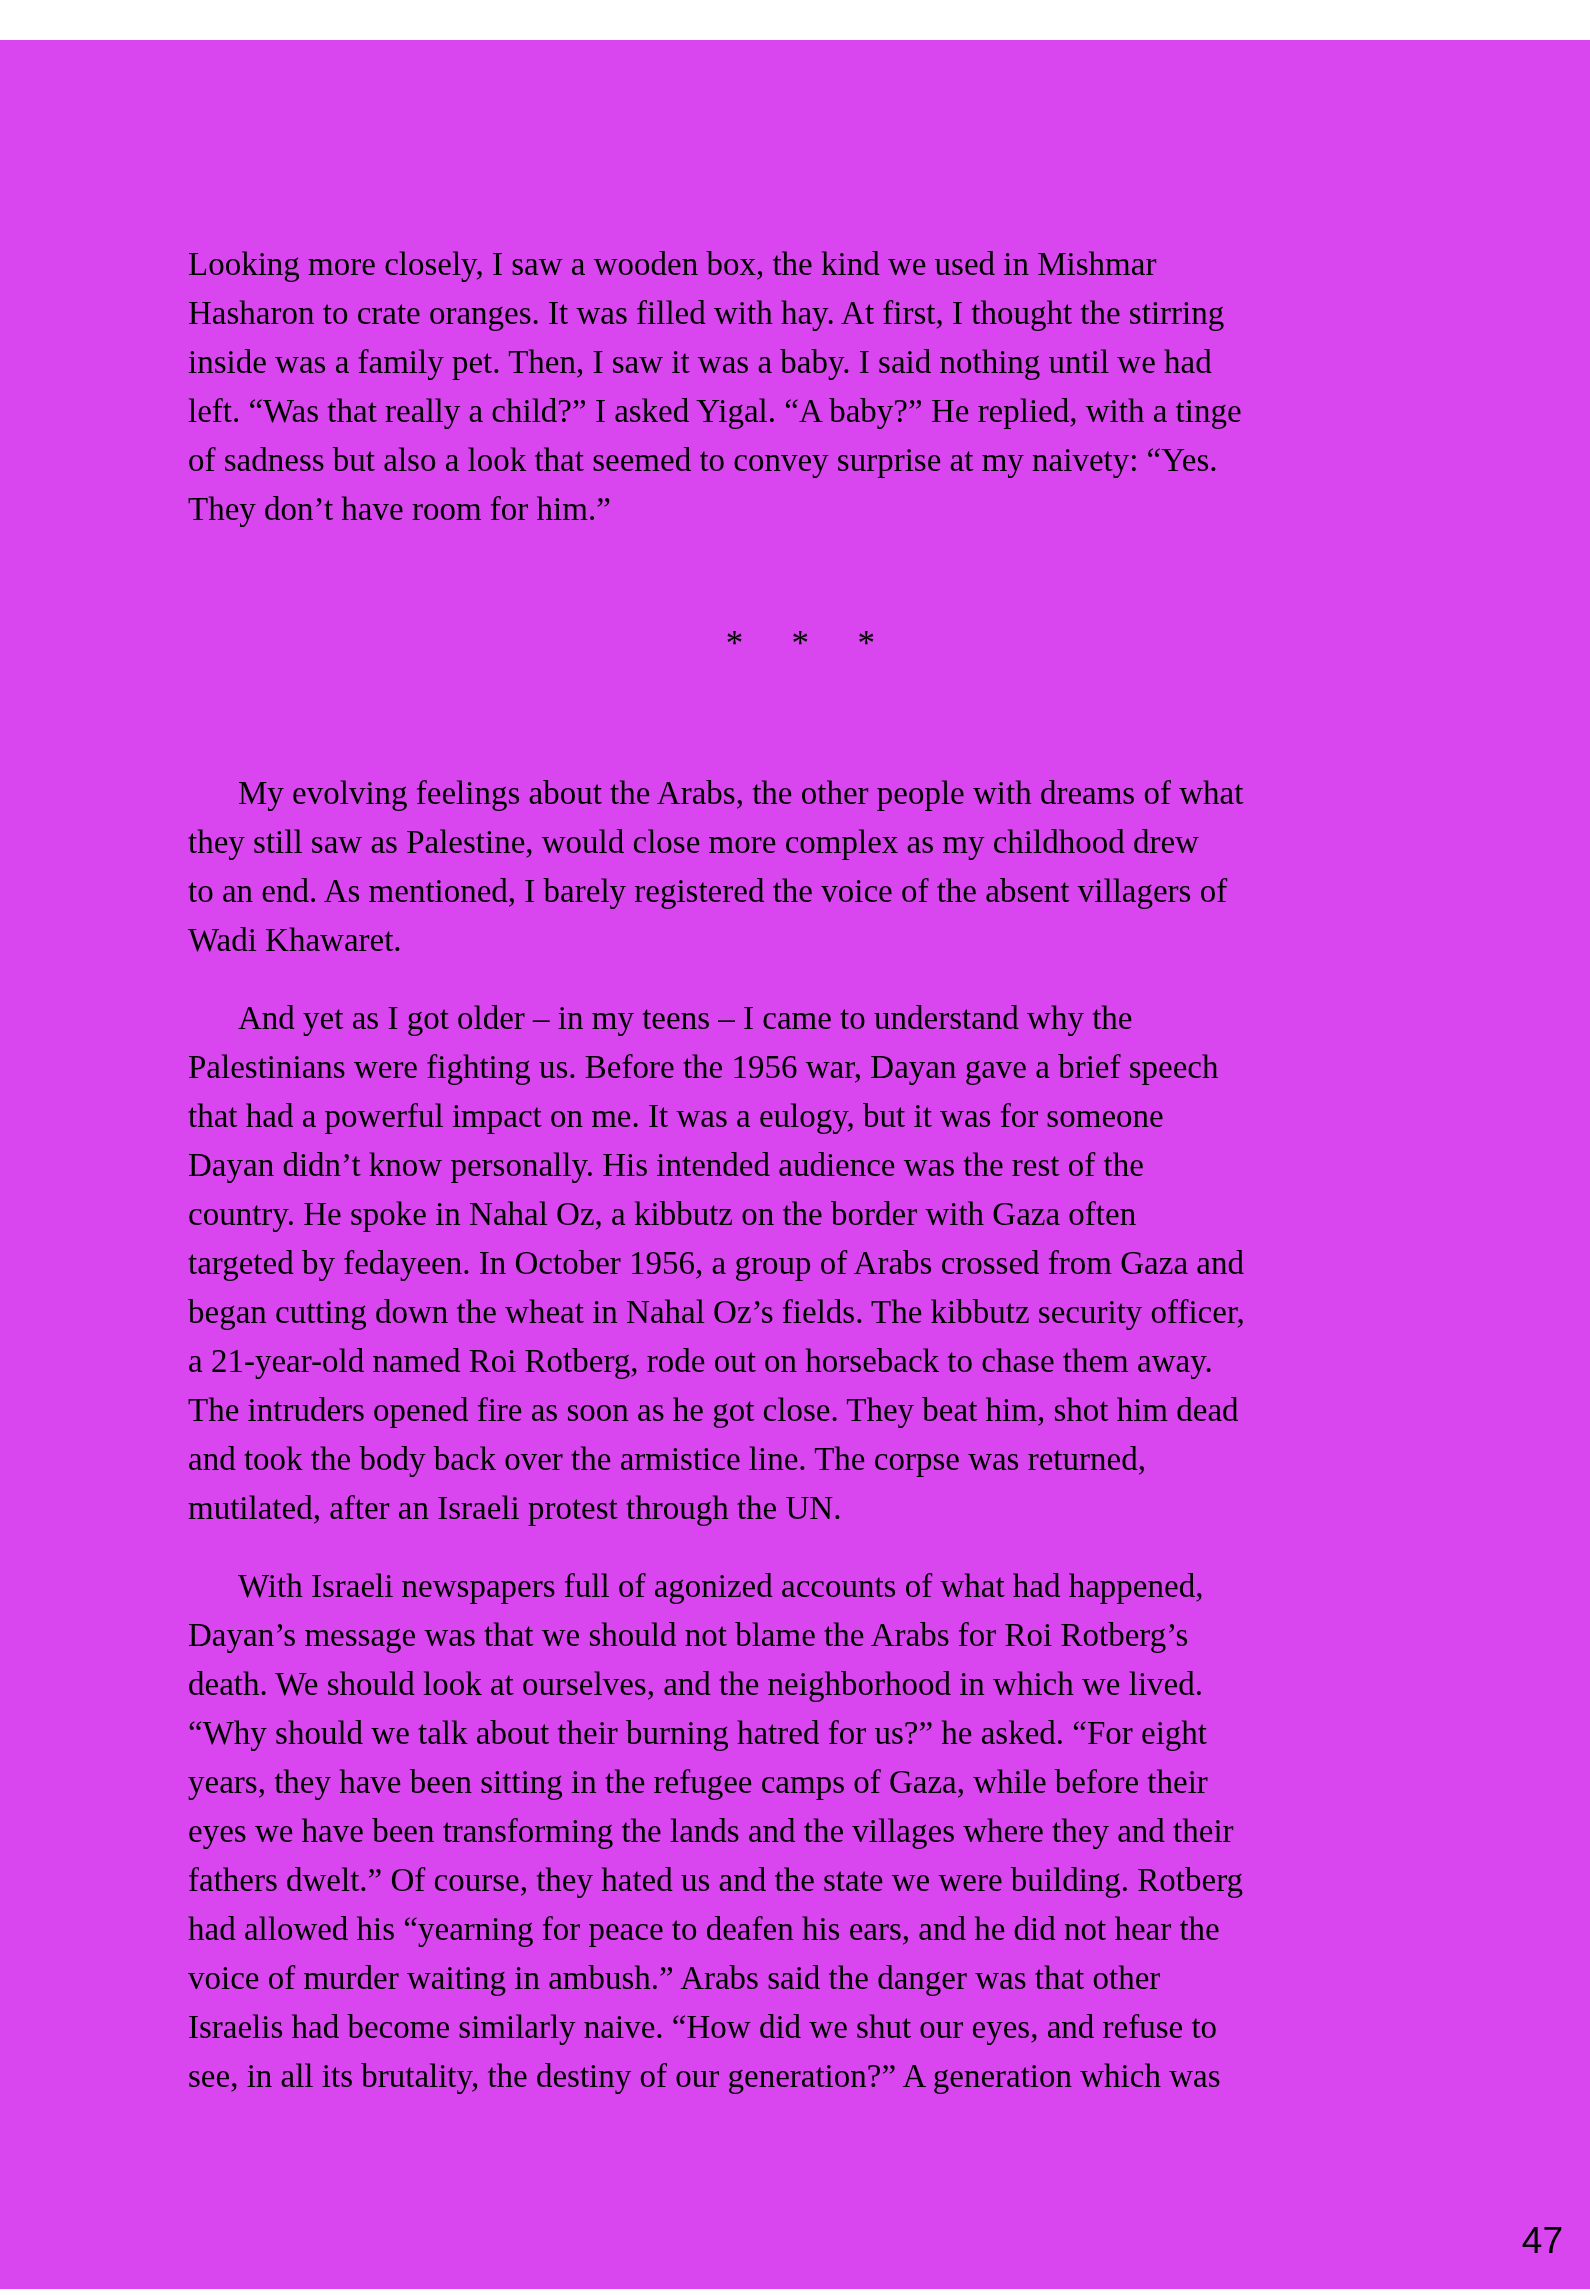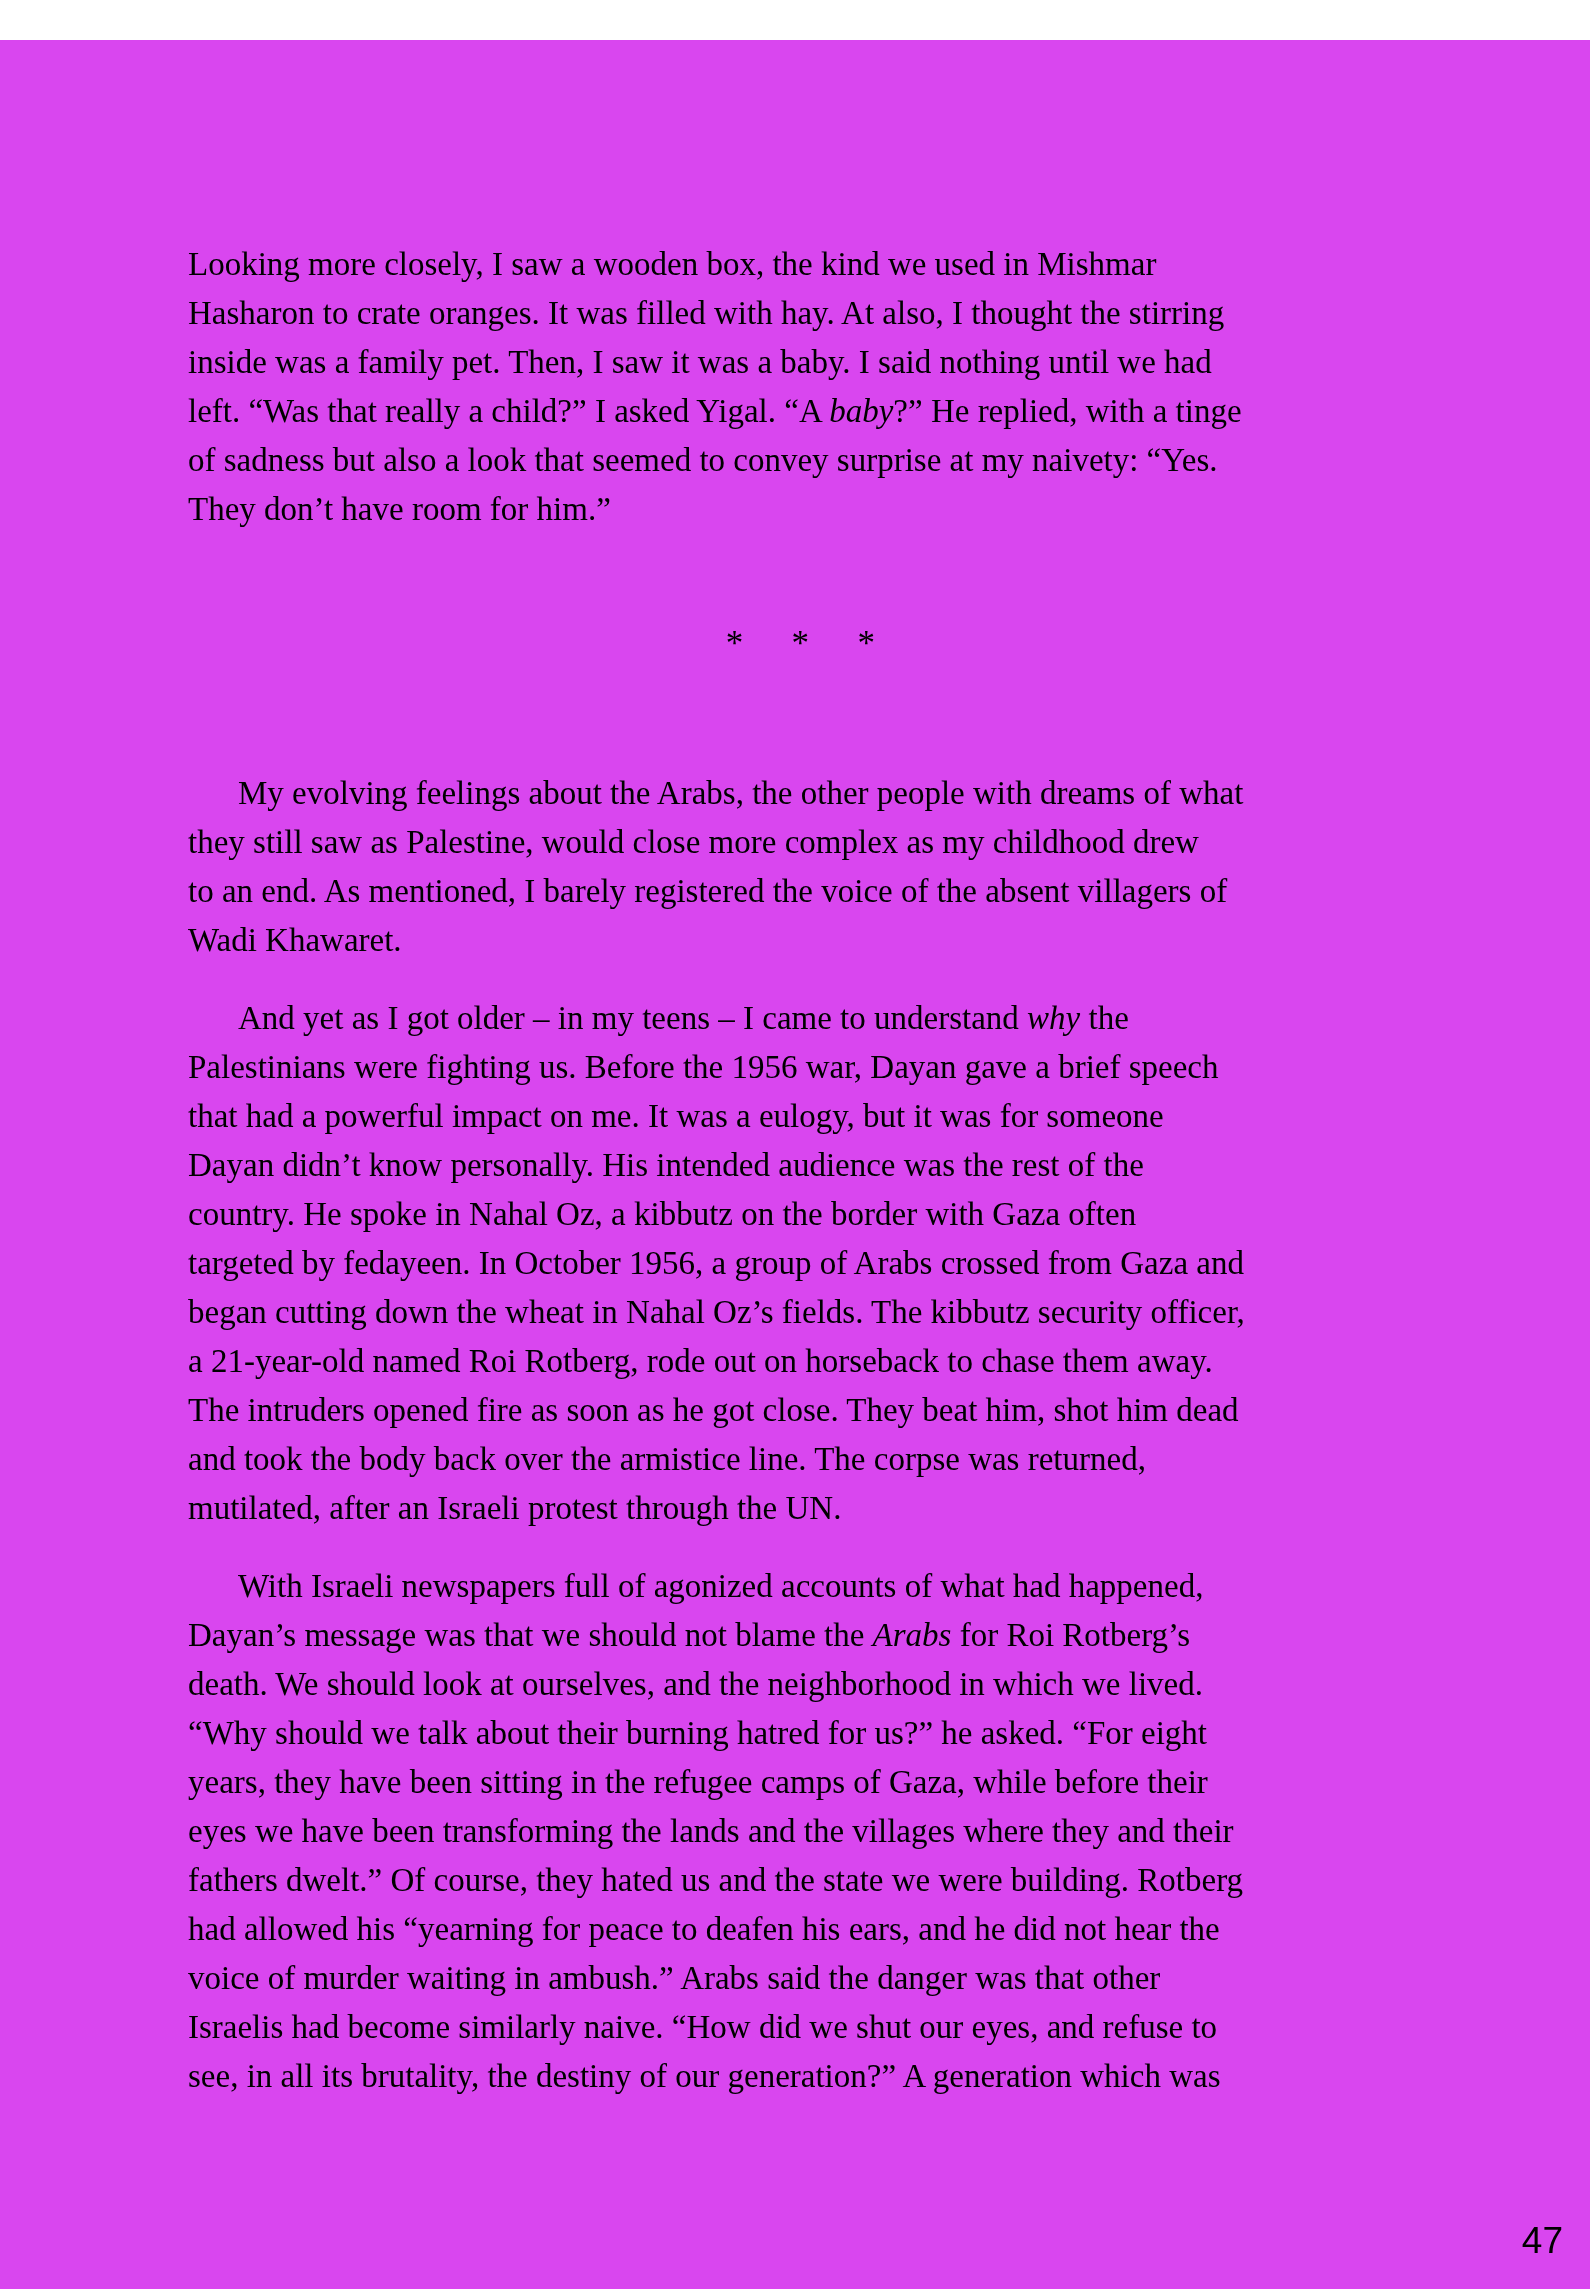--- a/index.html
+++ b/index.html
@@ -17,21 +17,21 @@
     position: absolute;
     left: 188px;
     top: 200px;
     width: 1226px;
     font-size: 33px;
     line-height: 49px;
   }
   .para { margin: 0 0 29px 0; padding: 0; }
   .para .line { white-space: nowrap; }
   .para.indent .line:first-child { padding-left: 50px; }
-  .italic { font-style: italic; }
+  .italic { }
   .separator {
     text-align: center;
     word-spacing: 37px;
     margin: 85px 0 101px 0;
     font-size: 35px;
     line-height: 49px;
     letter-spacing: 1.3px;
   }
   .page-number {
     position: absolute;
@@ -53,21 +53,21 @@
     transform-origin: 100% 50%;
   }
 </style>
 </head>
 <body>
 
 <div class="page">
   <main class="body-text">
     <div class="para">
         <div class="line"><span>Looking more closely, I saw a wooden box, the kind we used in Mishmar</span></div>
-        <div class="line"><span>Hasharon to crate oranges. It was filled with hay. At also, I thought the stirring</span></div>
+        <div class="line"><span>Hasharon to crate oranges. It was filled with hay. At first, I thought the stirring</span></div>
         <div class="line"><span>inside was a family pet. Then, I saw it was a baby. I said nothing until we had</span></div>
         <div class="line"><span>left. “Was that really a child?” I asked Yigal. “A </span><span class="italic">baby</span><span>?” He replied, with a tinge</span></div>
         <div class="line"><span>of sadness but also a look that seemed to convey surprise at my naivety: “Yes.</span></div>
         <div class="line"><span>They don’t have room for him.”</span></div>
       </div>
     <div class="separator">* * *</div>
     <div class="para indent">
         <div class="line"><span>My evolving feelings about the Arabs, the other people with dreams of what</span></div>
         <div class="line"><span>they still saw as Palestine, would close more complex as my childhood drew</span></div>
         <div class="line"><span>to an end. As mentioned, I barely registered the voice of the absent villagers of</span></div>

